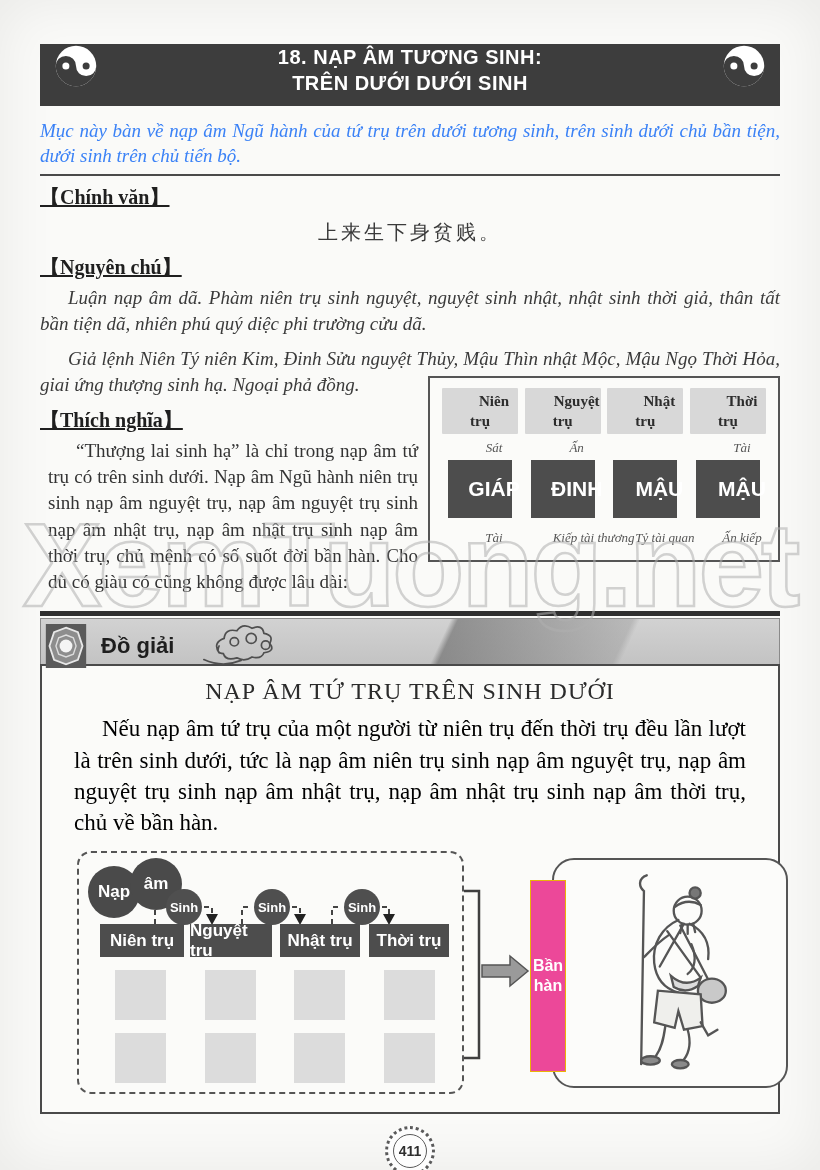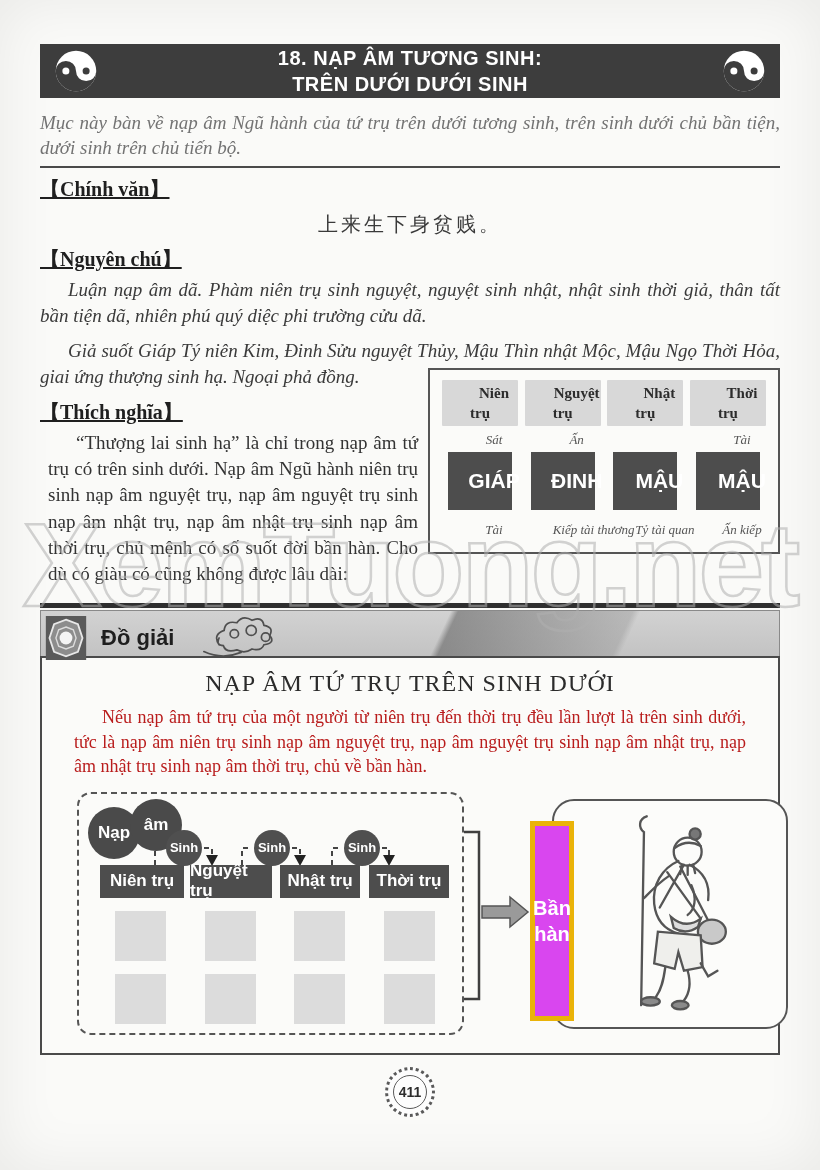--- a/index.html
+++ b/index.html
@@ -2,28 +2,28 @@
 <html lang="vi"><head>
 <meta charset="utf-8">
 <style>
   html,body{margin:0;padding:0;background:#e9e9e7;}
   .page{position:relative;width:820px;height:1170px;margin:0 auto;background:#fafaf8;
         font-family:"Liberation Serif","DejaVu Serif",serif;color:#2e2e2e;overflow:hidden;
         box-shadow:inset 0 0 60px rgba(0,0,0,.07);}
   .content{padding:0 40px;}
 
   
-  .titlebar{margin:44px 40px 0;height:54px;background:#3d3d3d;display:flex;align-items:center;
+  .titlebar{margin:44px 40px 0;height:62px;background:#3d3d3d;display:flex;align-items:flex-start;
             justify-content:space-between;padding:0 14px;box-sizing:border-box;}
   .titlebar .ttl{flex:1;text-align:center;color:#fff;font-family:"Liberation Sans",sans-serif;
                  font-weight:bold;font-size:20px;line-height:1.3;letter-spacing:.5px;}
   .yy{width:44px;height:44px;flex:0 0 auto;}
 
   
-  .intro{margin:12px 0 6px;font-style:italic;font-size:19px;line-height:1.32;text-align:justify;color:#737373;}
+  .intro{margin:12px 0 6px;font-style:italic;font-size:19px;line-height:1.32;text-align:justify;color:#3b82f6;}
   .toprule{border:none;border-top:2px solid #4a4a4a;margin:6px 0 8px;}
   .seclabel{font-weight:bold;font-size:20px;margin:8px 0 4px;color:#1f1f1f;text-decoration:underline;}
   .cjk{text-align:center;font-size:20px;letter-spacing:3px;color:#3a3a3a;margin:8px 0 4px;}
   .trans{text-align:center;font-weight:bold;font-size:20px;margin:4px 0 8px;color:#222;}
   .body-it{font-style:italic;font-size:19px;line-height:1.34;text-align:justify;margin:4px 0 10px;color:#3a3a3a;}
   .body-n{font-size:19px;line-height:1.38;text-align:justify;margin:4px 8px 6px;color:#333;}
   .indent{text-indent:28px;}
 
   
   .ptable{display:block;float:right;width:352px;box-sizing:border-box;border:2px solid #555;
@@ -51,39 +51,39 @@
   .thickrule{height:5px;background:#2f2f2f;margin:10px 0 2px;}
   .banner{height:46px;display:flex;align-items:center;gap:14px;padding:8px 4px 0 4px;
           background:linear-gradient(115deg,rgba(0,0,0,0) 54%,rgba(80,80,80,.5) 55%,rgba(140,140,140,.35) 78%,rgba(0,0,0,0) 79%),
                      linear-gradient(#d2d2d2,#c3c3c3);
           border:1px solid #8a8a8a;border-bottom:none;box-sizing:border-box;}
   .banner .dg{font-family:"Liberation Sans",sans-serif;font-weight:bold;font-size:22px;color:#1e1e1e;}
 
   
   .secbox{border:2px solid #4a4a4a;background:#fbfbf9;padding:6px 16px 12px;box-sizing:border-box;}
   .secbox .hd{text-align:center;font-size:24px;letter-spacing:1px;color:#2b2b2b;margin:6px 0 8px;}
-  .secbox .para{font-size:18px;line-height:1.36;text-align:justify;margin:0 16px 6px;color:#b91c1c;}
+  .secbox .para{font-size:23px;line-height:1.36;text-align:justify;margin:0 16px 6px;color:#000000;}
 
   .diagram{position:relative;height:256px;margin-top:4px;}
   .dashedbox{position:absolute;left:19px;top:7px;width:387px;height:243px;border:2px dashed #555;
              border-radius:14px;box-sizing:border-box;}
   .napc{position:absolute;width:52px;height:52px;border-radius:50%;background:#4a4a4a;color:#fff;
         display:flex;align-items:center;justify-content:center;font-family:"Liberation Sans",sans-serif;
         font-weight:bold;font-size:17px;z-index:3;}
   .sinhc{position:absolute;width:36px;height:36px;border-radius:50%;background:#4f4f4f;color:#fff;
          display:flex;align-items:center;justify-content:center;font-family:"Liberation Sans",sans-serif;
          font-weight:bold;font-size:13px;z-index:3;}
   .pbox{position:absolute;top:80px;height:33px;background:#4d4d4d;color:#fff;display:flex;
         align-items:center;justify-content:center;font-family:"Liberation Sans",sans-serif;
         font-weight:bold;font-size:17px;z-index:2;}
   .gsq{position:absolute;width:51px;height:50px;background:#dcdcdc;}
   .dlines{position:absolute;left:0;top:0;width:738px;height:256px;pointer-events:none;z-index:1;}
-  .bhbox{position:absolute;left:472px;top:36px;width:34px;height:190px;background:#d946ef;
-         border:5px solid #eab308;color:#fff;display:flex;align-items:center;justify-content:center;
-         text-align:center;font-family:"Liberation Sans",sans-serif;font-weight:bold;font-size:20px;
+  .bhbox{position:absolute;left:472px;top:36px;width:34px;height:190px;background:#ec4899;
+         border:1px solid #eab308;color:#fff;display:flex;align-items:center;justify-content:center;
+         text-align:center;font-family:"Liberation Sans",sans-serif;font-weight:bold;font-size:16px;
          line-height:1.3;z-index:4;}
   .illbox{position:absolute;left:494px;top:14px;width:236px;height:230px;border:2px solid #555;
           border-radius:22px;background:#fcfcfa;box-sizing:border-box;display:flex;
           align-items:center;justify-content:center;z-index:2;}
 
   
   .pagebadge{position:relative;z-index:8;width:44px;height:44px;margin:12px auto -12px;background:#fdfdfd;
              border:3px dotted #5a5a5a;border-radius:50%;display:flex;align-items:center;justify-content:center;}
   .pagebadge .inner{width:32px;height:32px;border:1.5px solid #5a5a5a;border-radius:50%;display:flex;
              align-items:center;justify-content:center;font-family:"Liberation Sans",sans-serif;
@@ -123,21 +123,21 @@
     <p class="intro">Mục này bàn về nạp âm Ngũ hành của tứ trụ trên dưới tương sinh, trên sinh dưới chủ bần tiện, dưới sinh trên chủ tiến bộ.</p>
     <hr class="toprule">
 
     <div class="seclabel">【Chính văn】</div>
     <div class="cjk">上来生下身贫贱。</div>
 
     <div class="seclabel">【Nguyên chú】</div>
     <p class="body-it indent">Luận nạp âm dã. Phàm niên trụ sinh nguyệt, nguyệt sinh nhật, nhật sinh thời giả, thân tất bần tiện dã, nhiên phú quý diệc phi trường cửu dã.</p>
 
     <p class="body-it indent">
-      <span>Giả suốt Giáp Tý niên Kim, Đinh Sửu nguyệt Thủy, Mậu Thìn nhật Mộc, Mậu Ngọ</span>
+      <span>Giả lệnh Niên Tý niên Kim, Đinh Sửu nguyệt Thủy, Mậu Thìn nhật Mộc, Mậu Ngọ</span>
 
       
       <span class="ptable" style="font-style:normal;">
         <span class="prow">
           <span class="pcol">
               <span class="chip">Niên trụ</span>
             </span>
           <span class="pcol">
               <span class="chip">Nguyệt trụ</span>
             </span>

